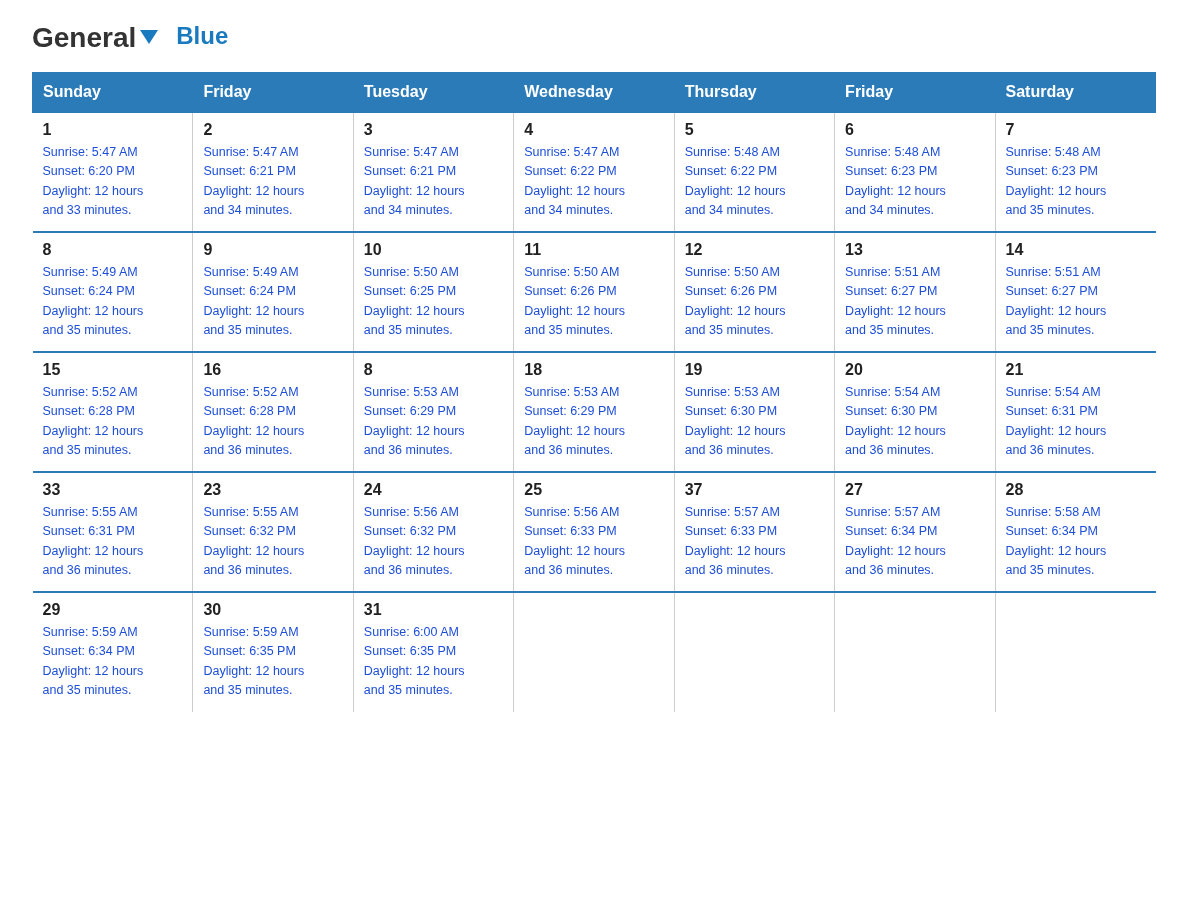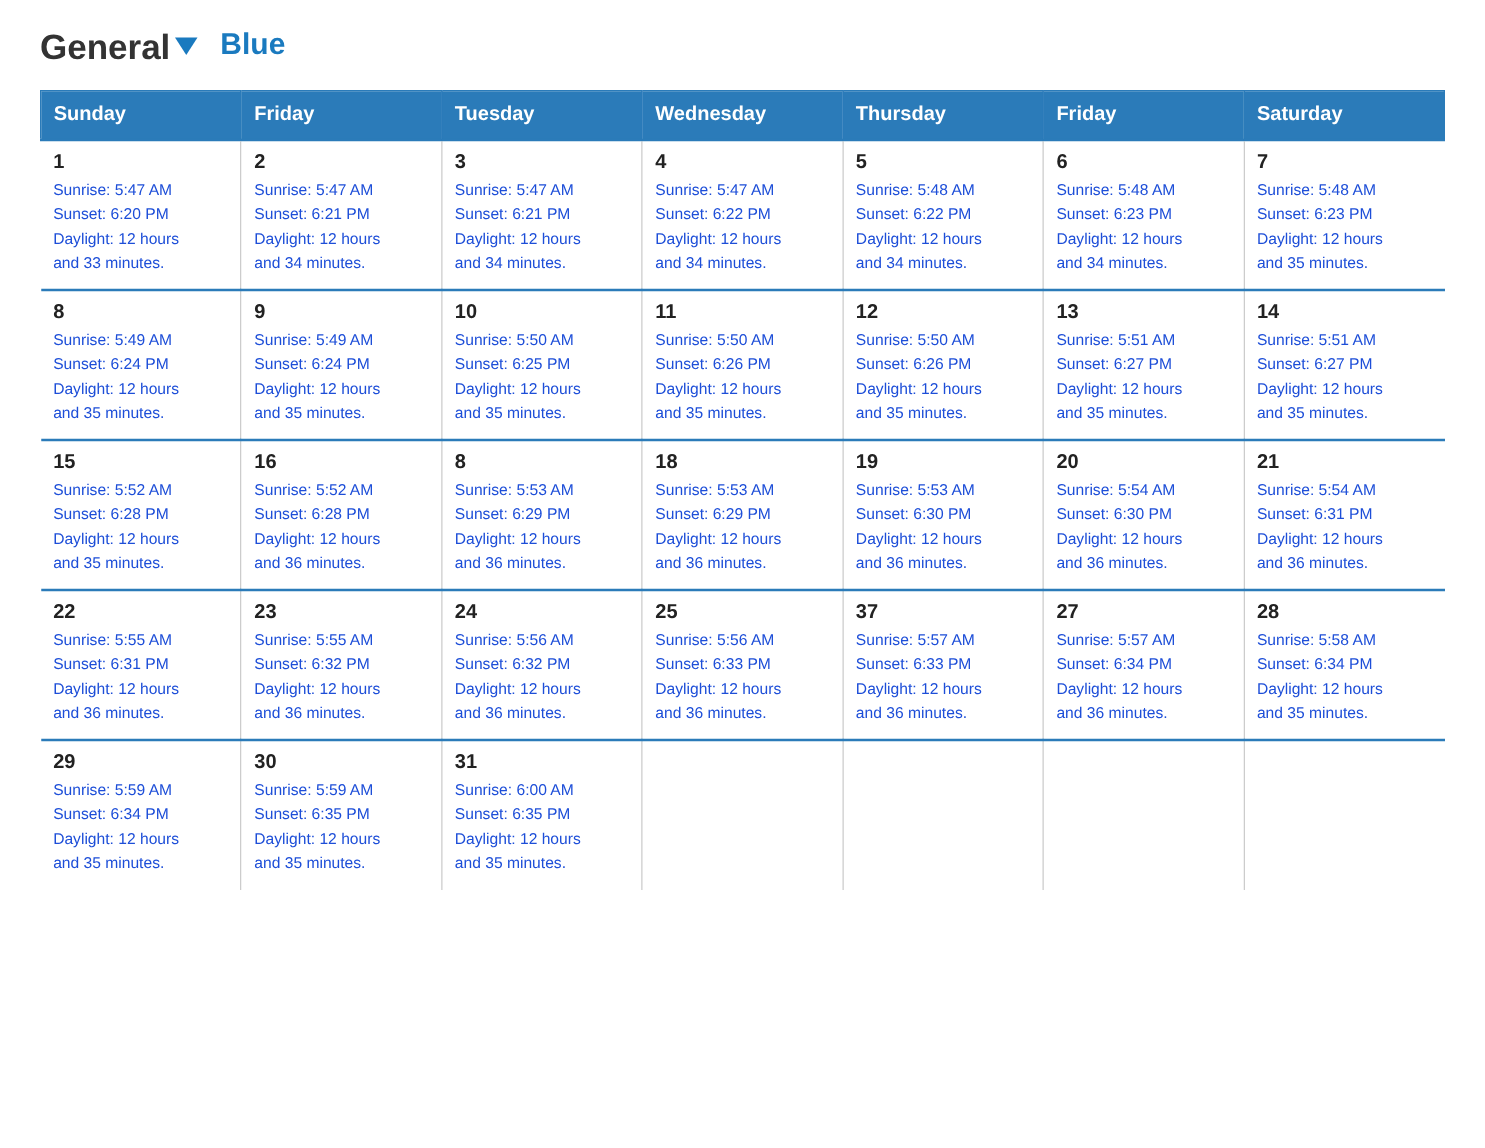--- a/index.html
+++ b/index.html
@@ -312,21 +312,21 @@
         <div class="day-info">
           Sunrise: 5:54 AM<br>
           Sunset: 6:31 PM<br>
           Daylight: 12 hours<br>
           and 36 minutes.
         </div>
       </td>
       </tr>
       <tr>
         <td>
-        <div class="day-number">22</div>
+        <div class="day-number">33</div>
         <div class="day-info">
           Sunrise: 5:55 AM<br>
           Sunset: 6:31 PM<br>
           Daylight: 12 hours<br>
           and 36 minutes.
         </div>
       </td>
         <td>
         <div class="day-number">23</div>
         <div class="day-info">

